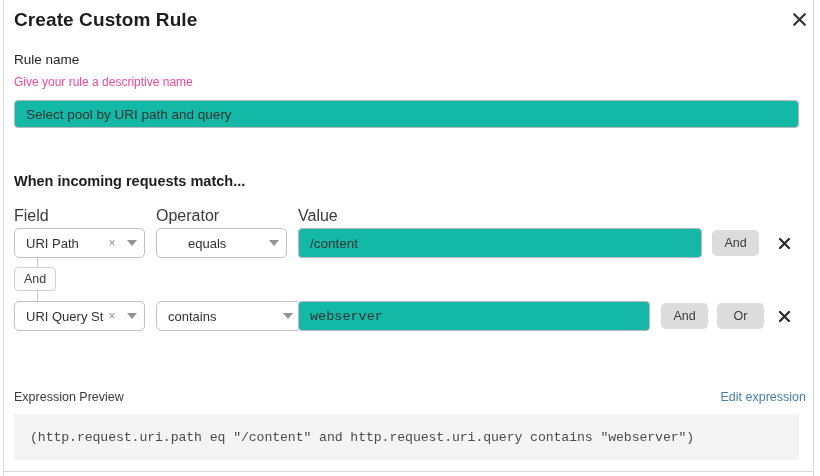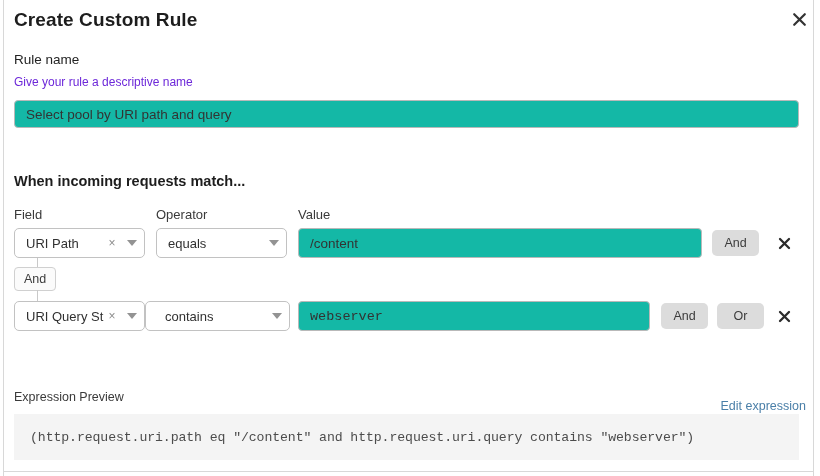--- a/index.html
+++ b/index.html
@@ -51,21 +51,21 @@
   
   .label-strong {
     position: absolute;
     font-size: 13.5px;
     color: #232323;
     white-space: nowrap;
   }
   .label-muted {
     position: absolute;
     font-size: 12px;
-    color: #6d28d9;
+    color: #ec4899;
     white-space: nowrap;
   }
   #rule-name-label { left: 14px; top: 52px; }
   #rule-name-help  { left: 14px; top: 75px; }
 
   .text-input {
     position: absolute;
     box-sizing: border-box;
     border: 1px solid #b9b9b9;
     border-radius: 4px;
@@ -87,21 +87,21 @@
     left: 14px; top: 173px;
     font-size: 14.5px;
     font-weight: bold;
     color: #1d1d1d;
     white-space: nowrap;
   }
 
   .col-label {
     position: absolute;
     top: 207px;
-    font-size: 13px;
+    font-size: 16px;
     color: #3a3a3a;
     white-space: nowrap;
   }
   #col-field    { left: 14px; }
   #col-operator { left: 156px; }
   #col-value    { left: 298px; }
 
   
   .select-ctl {
     position: absolute;
@@ -216,21 +216,21 @@
   
   #expr-label {
     position: absolute;
     left: 14px; top: 390px;
     font-size: 12.5px;
     color: #3a3a3a;
     white-space: nowrap;
   }
   #edit-expression {
     position: absolute;
-    right: 14px; top: 399px;
+    right: 14px; top: 390px;
     font-size: 12.5px;
     color: #4a7fa8;
     text-decoration: none;
     cursor: pointer;
     white-space: nowrap;
   }
   #expr-box {
     position: absolute;
     left: 14px; top: 414px;
     width: 785px; height: 46px;
@@ -285,21 +285,21 @@
   <div class="col-label" id="col-value">Value</div>
 
   <div class="select-ctl" style="left:14px; top:228px; width:131px;">
     <span class="sel-text">URI Path</span>
     <span class="sel-clear">×</span>
     <span class="sel-caret">
         <span class="caret-glyph"></span>
       </span>
   </div>
 
-  <div class="select-ctl" style="left:156px; top:228px; width:131px;">
+  <div class="select-ctl" style="left:156px; top:228px; width:131px;padding-left:20px;">
     <span class="sel-text">equals</span>
     <span class="sel-caret">
         <span class="caret-glyph"></span>
       </span>
   </div>
 
   <input class="text-input value-input" id="value-input-1" type="text" value="/content" style="">
 
   <button class="pill-btn" id="row1-and">And</button>
 
@@ -314,21 +314,21 @@
   <div class="connector-line" id="conn-line-bottom"></div>
 
   <div class="select-ctl" style="left:14px; top:301px; width:131px;">
     <span class="sel-text">URI Query St...</span>
     <span class="sel-clear">×</span>
     <span class="sel-caret">
         <span class="caret-glyph"></span>
       </span>
   </div>
 
-  <div class="select-ctl" style="left:145px; top:301px; width:145px;padding-left:8px;">
+  <div class="select-ctl" style="left:156px; top:301px; width:145px;">
     <span class="sel-text">contains</span>
     <span class="sel-caret">
         <span class="caret-glyph"></span>
       </span>
   </div>
 
   <input class="text-input value-input" id="value-input-2" type="text" value="webserver" style="">
 
   <button class="pill-btn" id="row2-and">And</button>
   <button class="pill-btn" id="row2-or">Or</button>

